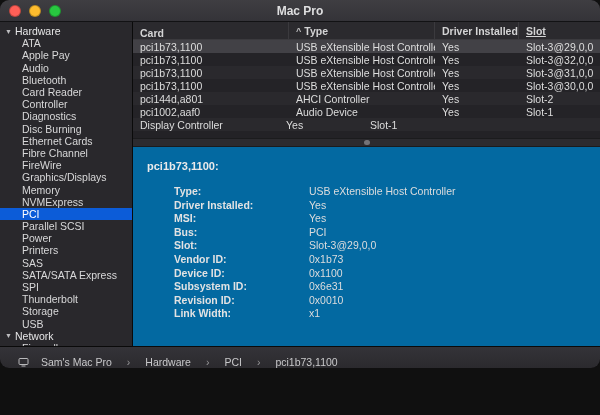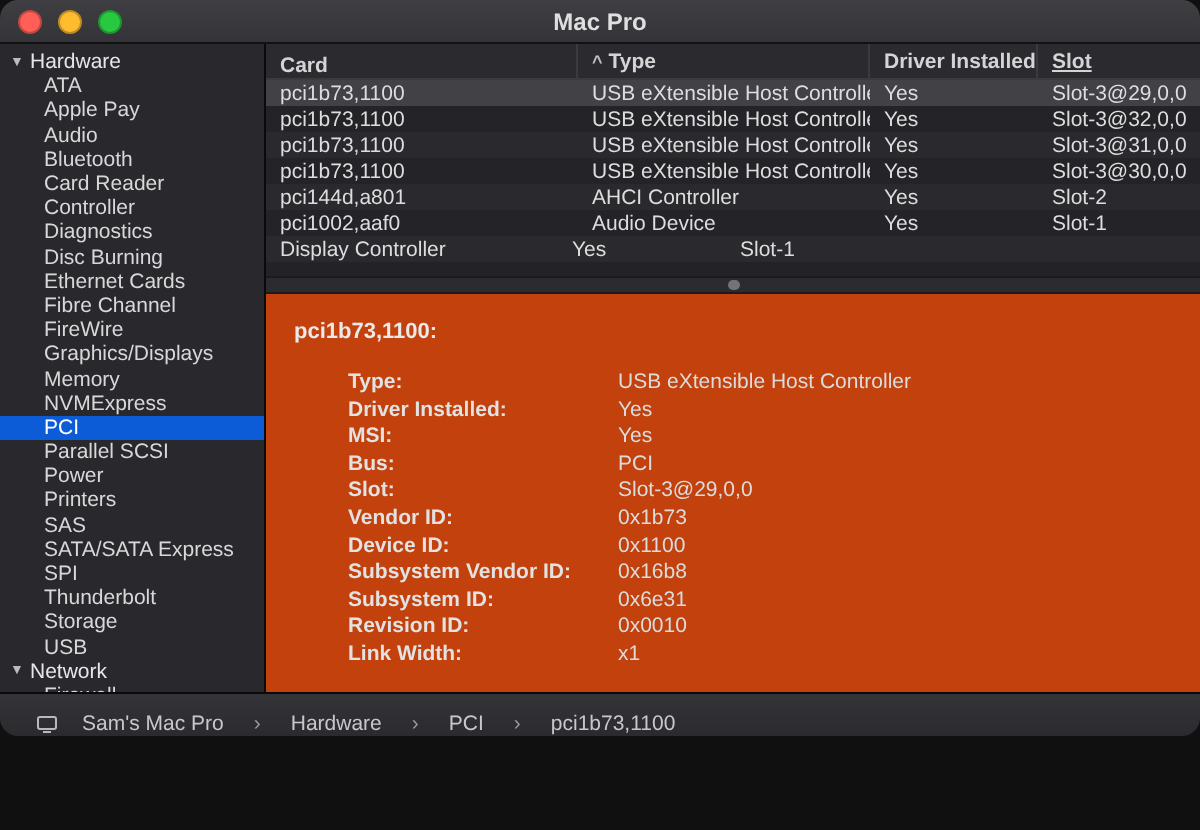--- a/index.html
+++ b/index.html
@@ -53,21 +53,21 @@
   .row.selected { background:#424146; }
   .cell { padding-left:7px; overflow:hidden; white-space:nowrap; }
 
   
   .splitter { flex:0 0 9px; background:#2c2b2f; border-top:1px solid #1b1b1d;
               border-bottom:1px solid #1b1b1d; display:flex; align-items:center;
               justify-content:center; cursor:row-resize; }
   .knob { width:6px; height:5px; border-radius:3px; background:#747377; }
 
   
-  .detail { flex:1; background:#c2410c; padding:13px 14px; overflow:hidden;
+  .detail { flex:1; background:#0369a1; padding:13px 14px; overflow:hidden;
             font-size:10.5px; color:#dcdcdd; }
   .detail-heading { font-weight:bold; font-size:11px; color:#eaeaeb; margin-bottom:13px; }
   .field { display:flex; margin-left:27px; line-height:13.6px;align-items:flex-end; }
   .field .lbl { flex:0 0 135px; font-weight:bold; color:#e2e2e3; white-space:nowrap; }
   .field .val { white-space:nowrap; }
 
   
   .statusbar { flex:0 0 22px; background:linear-gradient(#343338,#2b2a2e);
                border-top:1px solid #0a0a0a; display:flex; align-items:flex-end;
                padding-left:17px; font-size:10.5px; color:#c8c8ca; gap:12px; }
@@ -274,24 +274,20 @@
           <span class="lbl">Slot:</span>
           <span class="val">Slot-3@29,0,0</span>
         </div>
         <div class="field">
           <span class="lbl">Vendor ID:</span>
           <span class="val">0x1b73</span>
         </div>
         <div class="field">
           <span class="lbl">Device ID:</span>
           <span class="val">0x1100</span>
-        </div>
-        <div class="field">
-          <span class="lbl">Subsystem Vendor ID:</span>
-          <span class="val">0x16b8</span>
         </div>
         <div class="field">
           <span class="lbl">Subsystem ID:</span>
           <span class="val">0x6e31</span>
         </div>
         <div class="field">
           <span class="lbl">Revision ID:</span>
           <span class="val">0x0010</span>
         </div>
         <div class="field">

